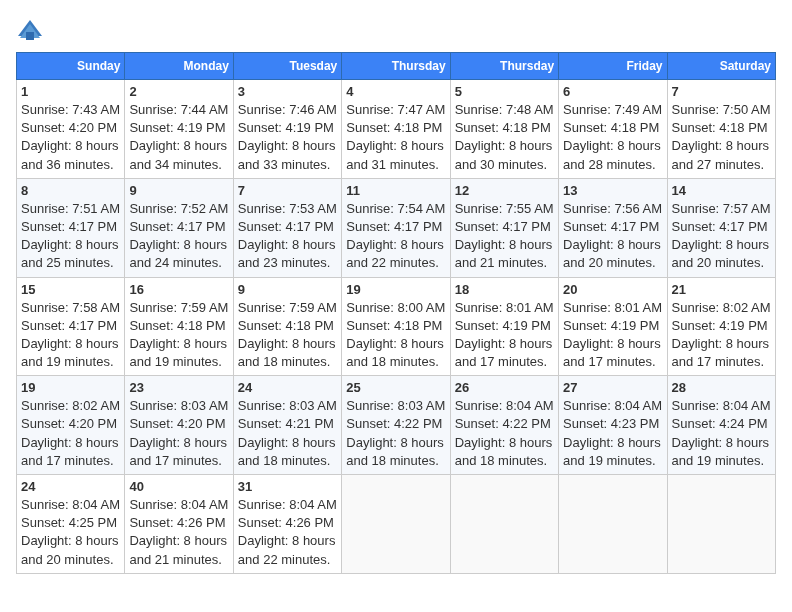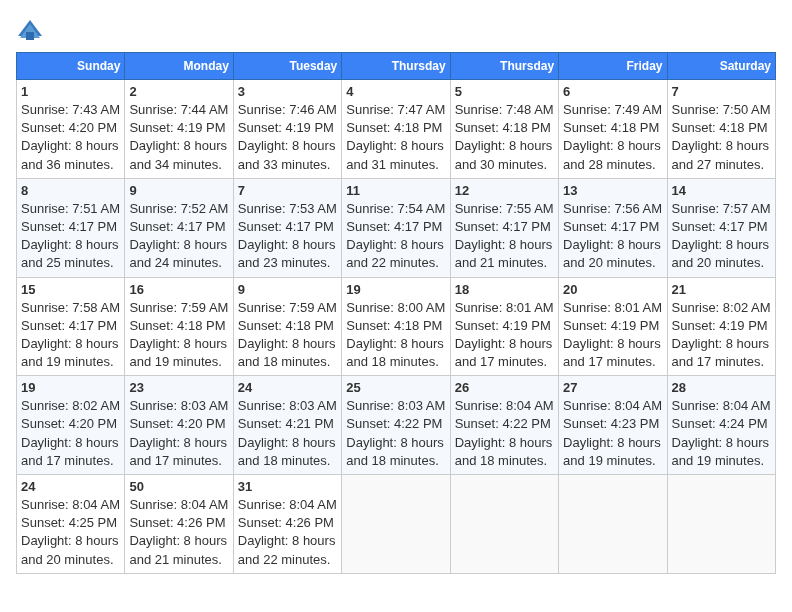--- a/index.html
+++ b/index.html
@@ -359,21 +359,21 @@
       <tr>
         <td>
         <span class="day-num">24</span>
         <div class="day-info">
           Sunrise: 8:04 AM<br>
           Sunset: 4:25 PM<br>
           Daylight: 8 hours and 20 minutes.
         </div>
       </td>
         <td>
-        <span class="day-num">50</span>
+        <span class="day-num">40</span>
         <div class="day-info">
           Sunrise: 8:04 AM<br>
           Sunset: 4:26 PM<br>
           Daylight: 8 hours and 21 minutes.
         </div>
       </td>
         <td>
         <span class="day-num">31</span>
         <div class="day-info">
           Sunrise: 8:04 AM<br>

